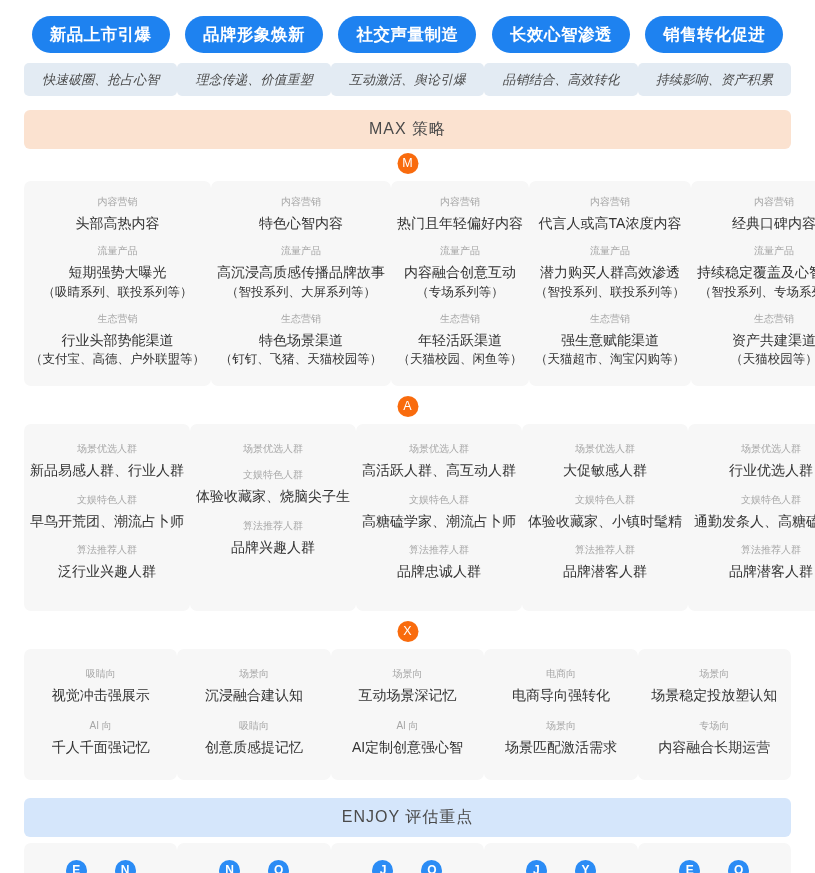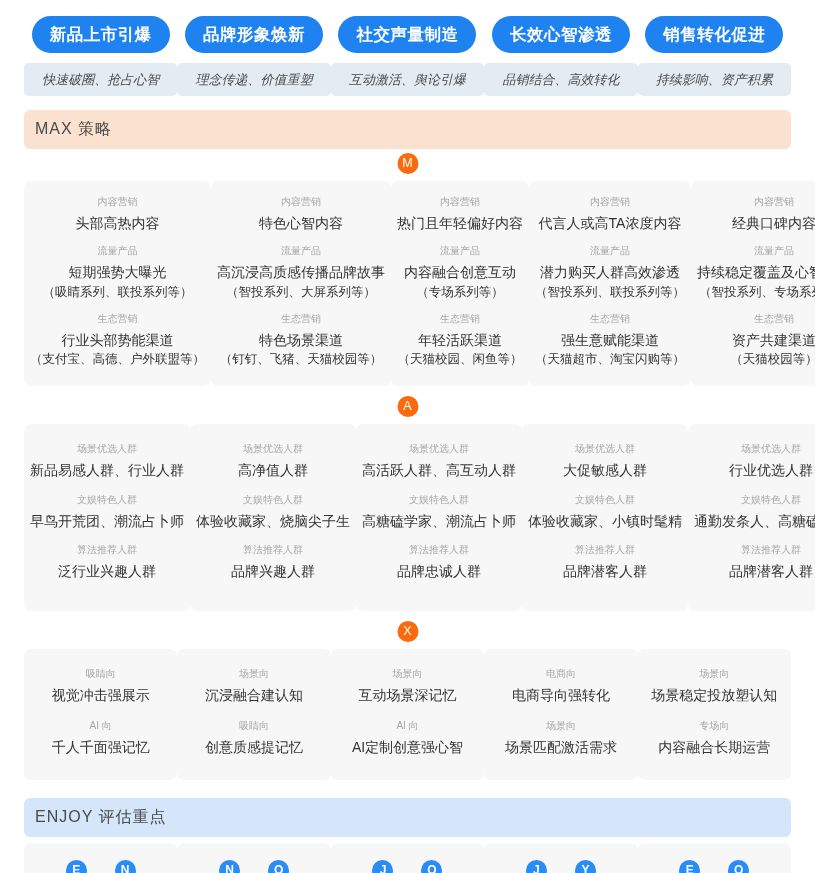--- a/index.html
+++ b/index.html
@@ -50,24 +50,24 @@
     text-align: center;
     padding: 9px 4px;
     white-space: nowrap;
     line-height: 1.2;
   }
 
   
   .banner {
     margin-top: 14px;
     border-radius: 6px;
-    text-align: left;
+    text-align: center;
     font-size: 16px;
     letter-spacing: 1px;
-    padding: 9px 11px;
+    padding: 9px 4px;
     color: #4a4a4a;
   }
   .banner.max   { background: #FBE2D0; }
   .banner.enjoy { background: #D5E6FB; margin-top: 18px; }
 
   
   .marker-wrap {
     position: relative;
     height: 22px;
     margin-top: 4px;
@@ -269,21 +269,20 @@
           <div class="val">早鸟开荒团、潮流占卜师</div>
         </div>
         <div class="blk">
           <div class="cap">算法推荐人群</div>
           <div class="val">泛行业兴趣人群</div>
         </div>
       </div>
       <div class="card a-card">
         <div class="blk">
           <div class="cap">场景优选人群</div>
-          <div class="val">高净值人群</div>
         </div>
         <div class="blk">
           <div class="cap">文娱特色人群</div>
           <div class="val">体验收藏家、烧脑尖子生</div>
         </div>
         <div class="blk">
           <div class="cap">算法推荐人群</div>
           <div class="val">品牌兴趣人群</div>
         </div>
       </div>

